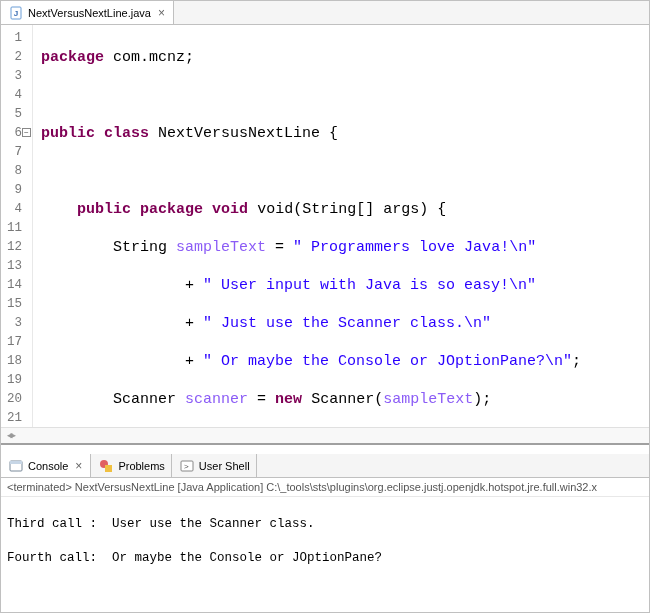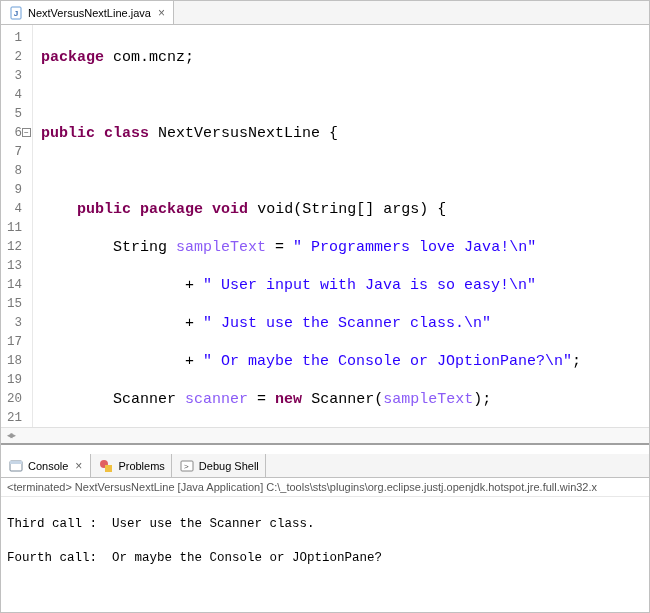--- a/index.html
+++ b/index.html
@@ -257,21 +257,21 @@
       </span>
       <span>Problems</span>
     </div>
     <div class="btab">
       <span class="btab-icon">
         <svg width="14" height="14" viewBox="0 0 14 14">
             <rect x="1" y="2" width="12" height="10" rx="1" fill="#fff" stroke="#888"></rect>
             <text x="4" y="10" font-size="8" fill="#555">&gt;</text>
           </svg>
       </span>
-      <span>Debug Shell</span>
+      <span>User Shell</span>
     </div>
   </div>
   <div class="console-status">&lt;terminated&gt; NextVersusNextLine [Java Application] C:\_tools\sts\plugins\org.eclipse.justj.openjdk.hotspot.jre.full.win32.x</div>
   <div class="console-output">
 <div>Third call :  User use the Scanner class.</div>
 <div>Fourth call:  Or maybe the Console or JOptionPane?</div>
   </div>
 </div>
 
 </body></html>

